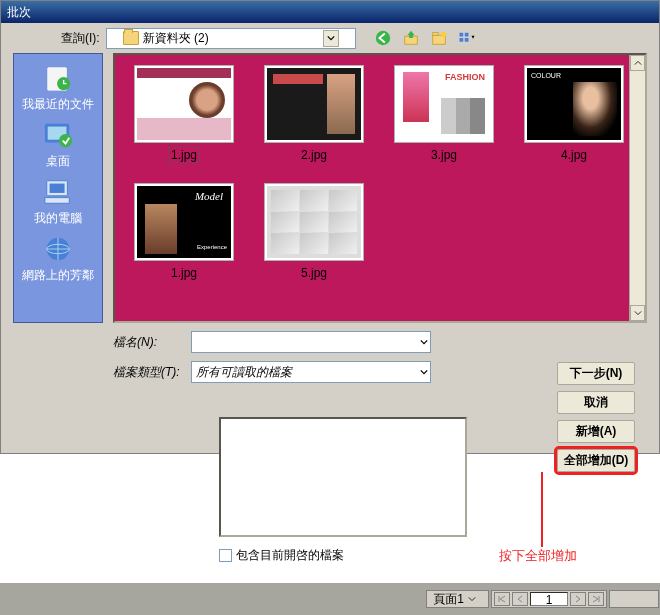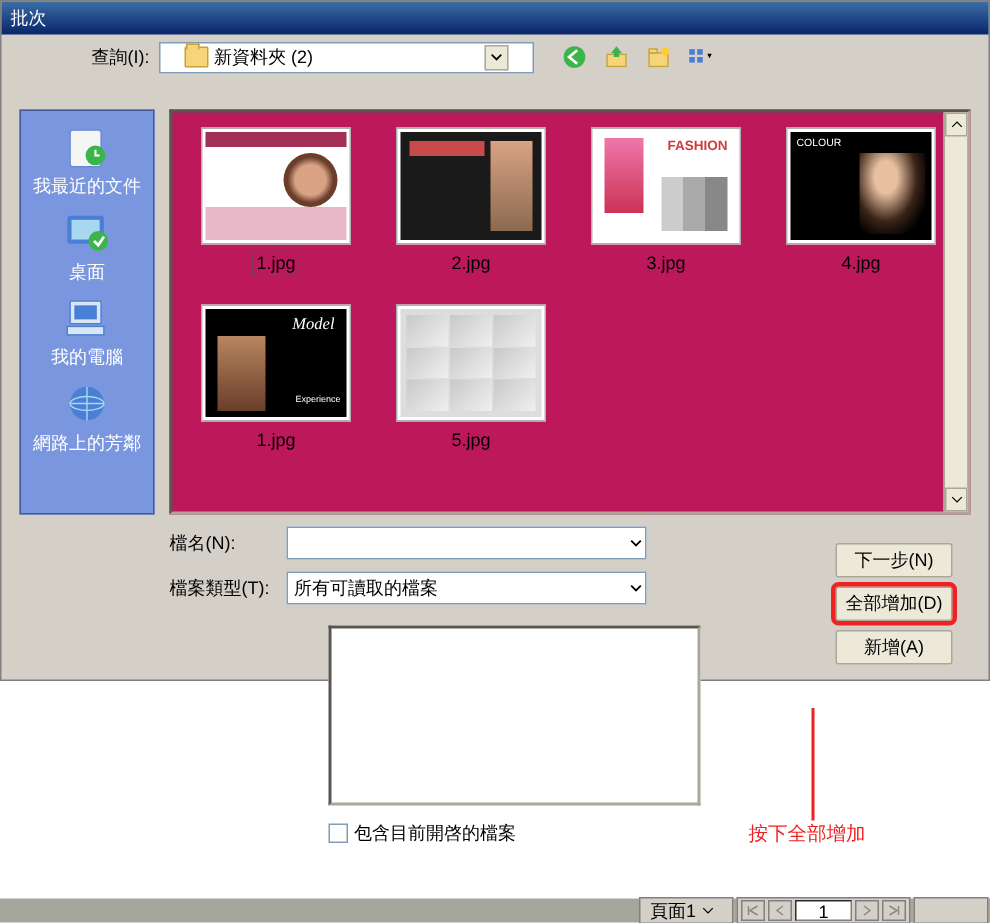--- a/index.html
+++ b/index.html
@@ -10,21 +10,21 @@
 .lookrow { display: flex; align-items: center; gap: 6px; margin-left: 48px; }
 .lookrow label { }
 .dropdown { flex: 0 0 250px; height: 21px; background: #fff; border: 1px solid #7f9db9; display: flex; align-items: center; padding: 0 16px; }
 .dropdown .folder-ico { width: 16px; height: 14px; background: #f6d47a; border: 1px solid #c7a23a; border-radius: 1px; margin-right: 4px; position: relative; }
 .dropdown .folder-ico::before { content:""; position:absolute; top:-3px; left:0; width:7px; height:3px; background:#f6d47a; border:1px solid #c7a23a; border-bottom:none; }
 .dropdown .dd-arrow { width: 16px; height: 17px; margin-left: auto; background: #ece9d8; border: 1px solid #aca899; display:flex; align-items:center; justify-content:center; }
 .dd-arrow svg { width:8px; height:8px; }
 .navicons { display:flex; gap:6px; margin-left:10px; }
 .navicons .nav { width:22px; height:22px; display:flex; align-items:center; justify-content:center; border-radius:3px; }
 .nav svg { width:18px; height:18px; }
-.body { display:flex; margin-top:24px; }
+.body { display:flex; margin-top:4px; }
 .sidebar { width: 90px; background: #7a96df; border: 1px solid #425a9c; display:flex; flex-direction:column; align-items:center; padding:8px 0; gap:6px; }
 .sidebar .sb-item { display:flex; flex-direction:column; align-items:center; color:#fff; gap:2px; cursor:pointer; }
 .sb-item .sb-icon { width:36px; height:32px; display:flex; align-items:center; justify-content:center; }
 .sb-item .sb-icon svg { width:34px; height:30px; }
 .filepane { flex:1; margin-left:10px; background:#be185d; border:2px inset #aca899; height:270px; position:relative; display:flex; flex-wrap:wrap; align-content:flex-start; gap:20px 20px; padding:10px 14px; }
 .scrollbar { position:absolute; right:0; top:0; width:16px; height:100%; background:#ece9d8; border-left:1px solid #aca899; }
 .scrollbar .sb-btn { width:100%; height:16px; background:#ece9d8; border:1px solid #aca899; display:flex; align-items:center; justify-content:center; }
 .scrollbar .sb-track { height:calc(100% - 32px); }
 .thumb-wrap { width:110px; display:flex; flex-direction:column; align-items:center; gap:4px; }
 .thumb { width:100px; height:78px; background:#fff; border:1px solid #b0b0b0; padding:2px; }
@@ -42,33 +42,33 @@
 .t4::before{content:"COLOUR";position:absolute;top:4px;left:4px;color:#fff;font-size:7px;}
 .t4::after{content:"";position:absolute;right:4px;top:14px;width:44px;height:54px;background:radial-gradient(ellipse at 40% 30%, #e8c0a0 20%, #3a2418 55%, #000 80%);}
 .t5 { background:#000; position:relative; }
 .t5::before{content:"Model";position:absolute;top:4px;right:8px;color:#fff;font-size:11px;font-style:italic;font-family:serif;}
 .t5::after{content:"";position:absolute;left:8px;top:18px;width:32px;height:50px;background:linear-gradient(#b8865f,#6a3d2a);}
 .t5 .exp{position:absolute;right:4px;bottom:8px;color:#fff;font-size:6px;}
 .t6 { background:#ddd; position:relative; display:grid; grid-template-columns:1fr 1fr 1fr; grid-template-rows:1fr 1fr 1fr; gap:1px; padding:4px; }
 .t6 div{ background:linear-gradient(135deg,#c8c8c8,#f0f0f0); }
 .thumb-label { border:1px dotted transparent; padding:0 2px; }
 .thumb-label.sel { border-color:#555; }
-.fieldrow { display:flex; align-items:center; margin-top:8px; margin-left:100px; gap:6px; }
+.fieldrow { display:flex; align-items:center; margin-top:8px; margin-left:100px; gap:6px;font-style:italic; }
 .fieldrow label { width:72px; }
 .combo { width:240px; height:22px; background:#fff; border:1px solid #7f9db9; display:flex; align-items:center; padding:0 2px 0 4px; }
 .combo .dd-arrow{margin-left:auto;}
-.btn { width:78px; height:23px; background:#ece9d8; border:1px solid #aca899; border-radius:2px; display:flex; align-items:center; justify-content:center; cursor:pointer; }
+.btn { width:78px; height:23px; background:#ece9d8; border:1px solid #aca899; border-radius:2px; display:flex; align-items:center; justify-content:center; cursor:pointer;font-weight:bold; }
 .rightbtns { position:absolute; right:12px; top:335px; display:flex; flex-direction:column; gap:6px; }
 .btn.hl { outline:3px solid #e22; }
 .listbox { position:absolute; left:206px; top:390px; width:248px; height:120px; background:#fff; border:2px inset #aca899; }
 .callout-line { position:absolute; border-left:2px solid #e22; }
 .callout-text { position:absolute; color:#e22; font-size:13px; }
 .chk-row { position:absolute; left:206px; top:520px; display:flex; align-items:center; gap:4px; }
 .chk { width:13px; height:13px; border:1px solid #7f9db9; background:#fff; }
-.statusbar { position:absolute; left:0; bottom:0; width:100%; height:16px; background:#a6a69e; display:flex; align-items:center; }
+.statusbar { position:absolute; left:0; bottom:0; width:100%; height:32px; background:#a6a69e; display:flex; align-items:center; }
 .status-sp { flex:1; }
 .status-seg { height:18px; background:#d4d0c8; border:1px solid #808080; margin:0 1px; display:flex; align-items:center; padding:0 6px; gap:4px; }
 .status-btn { width:16px; height:14px; background:#d4d0c8; border:1px solid #808080; display:flex; align-items:center; justify-content:center; }
 </style>
 </head>
 <body>
 
 <div class="window">
   <div class="titlebar">
     <span>批次</span>
@@ -248,25 +248,28 @@
         <div class="dd-arrow"><svg viewBox="0 0 10 10">
               <path d="M1 3 L5 7 L9 3" fill="none" stroke="#000" stroke-width="1.5"></path>
             </svg></div>
       </div>
     </div>
 
     <div class="rightbtns">
       <div class="btn">
           <span>下一步(N)</span>
         </div>
+      <div class="btn">
+          <span>取消</span>
+        </div>
+      <div class="btn">
+          <span>新增(A)</span>
+        </div>
       <div class="btn hl">
           <span>全部增加(D)</span>
-        </div>
-      <div class="btn">
-          <span>新增(A)</span>
         </div>
     </div>
 
     <div class="listbox"></div>
 
     <div class="callout-line" style="left:528px; top:445px; height:75px;"></div>
     <div class="callout-text" style="left:486px; top:520px;">按下全部增加</div>
 
     <div class="chk-row">
       <div class="chk"></div>

